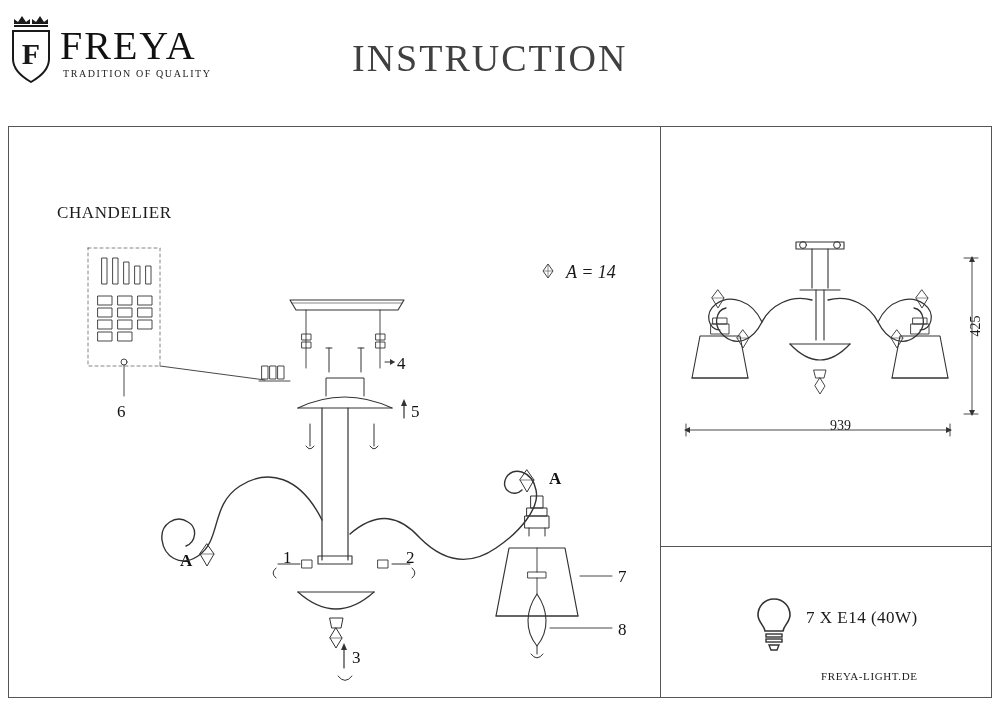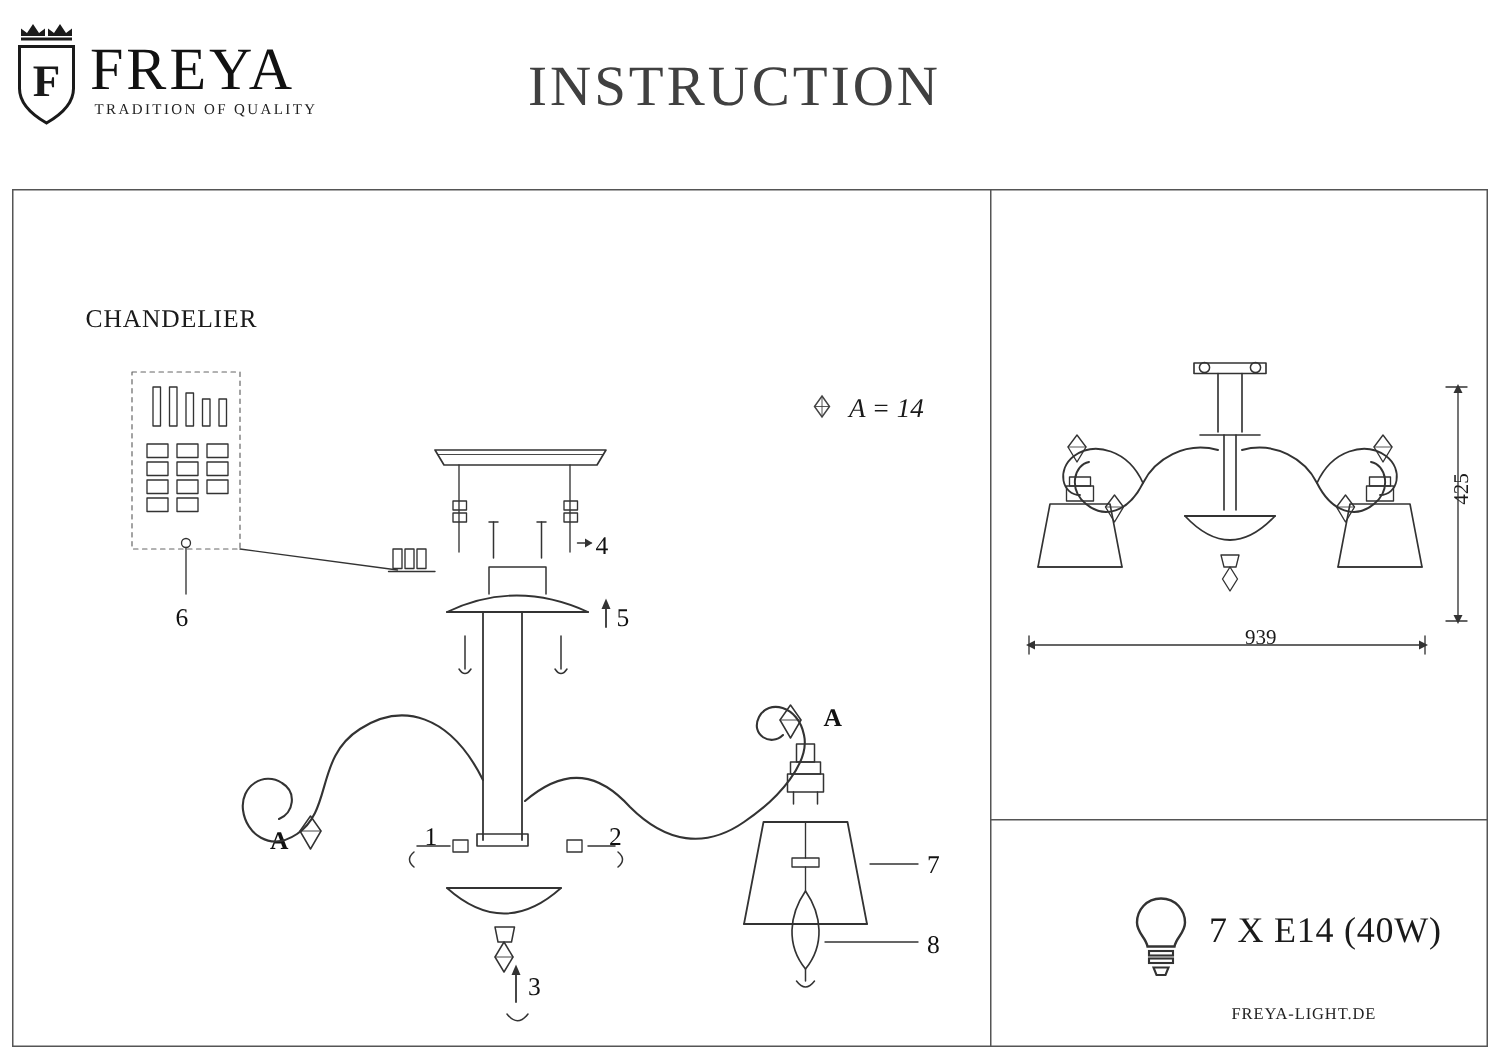--- a/index.html
+++ b/index.html
@@ -155,21 +155,21 @@
     left: 965px;
     top: 318px;
     font-size: 14px;
     transform: rotate(-90deg);
     transform-origin: center;
   }
   .bulb-spec {
     position: absolute;
     left: 806px;
     top: 608px;
-    font-size: 24px;
+    font-size: 17px;
     letter-spacing: 0.5px;
     text-align: center;
   }
   .website {
     position: absolute;
     left: 786px;
     top: 670px;
     font-size: 11px;
     letter-spacing: 0.6px;
     color: #222;

